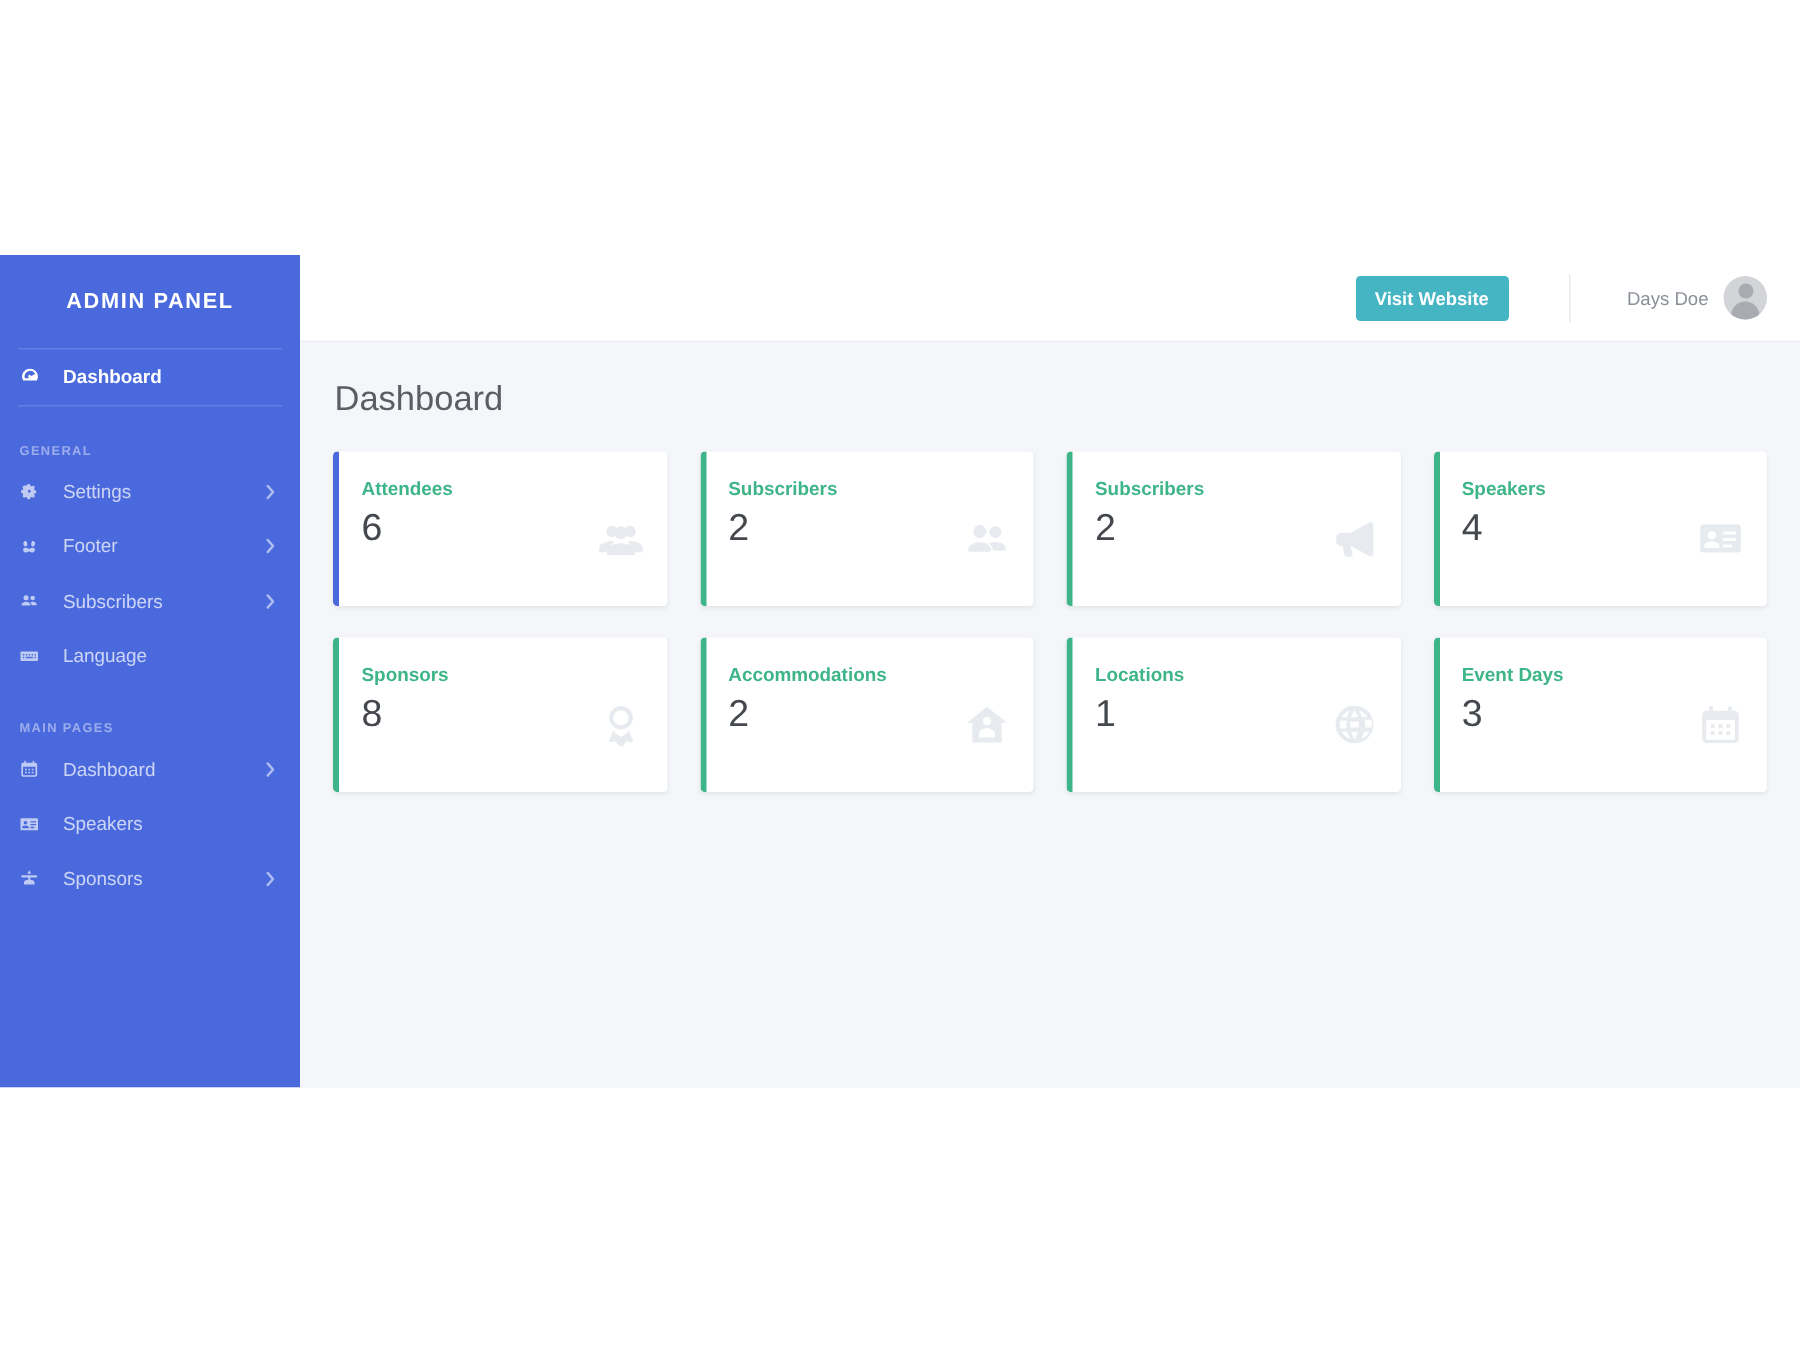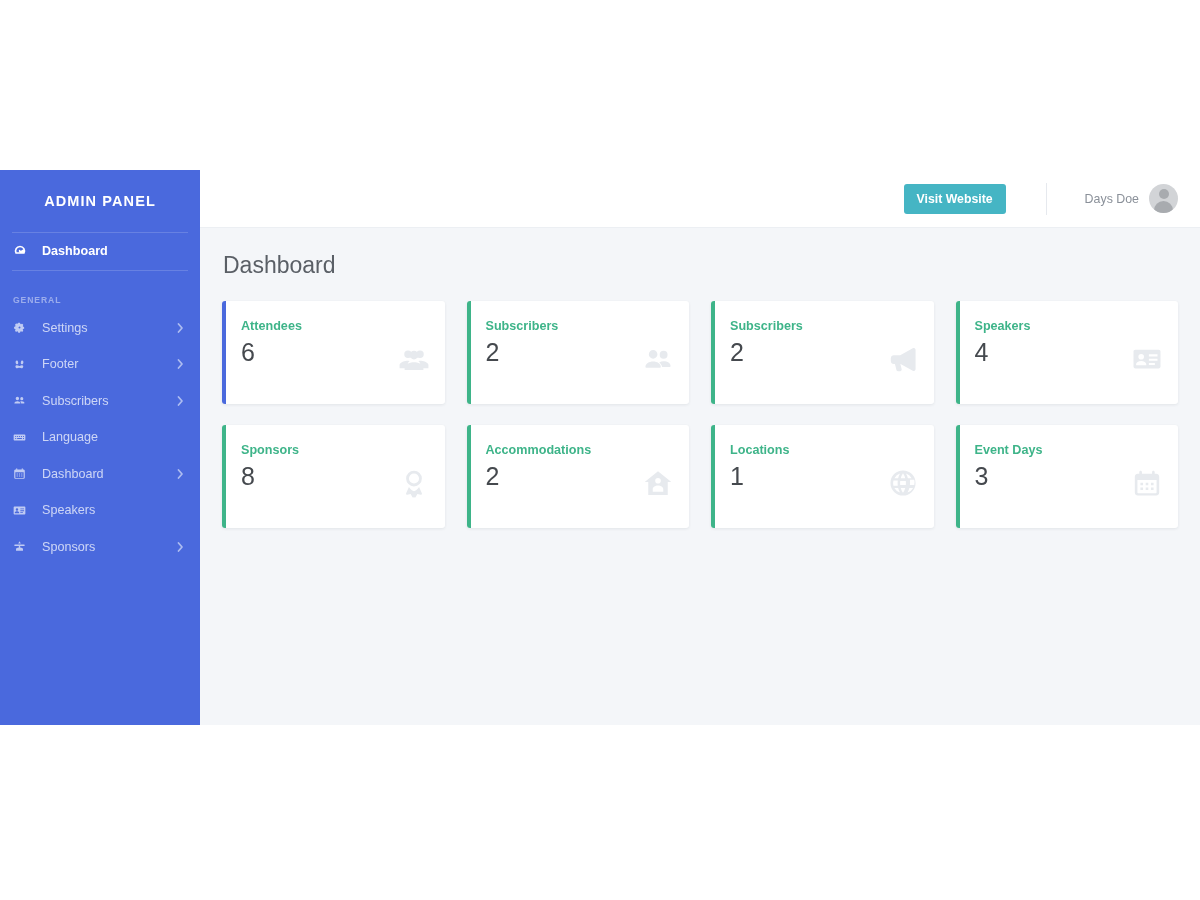--- a/index.html
+++ b/index.html
@@ -264,20 +264,21 @@
           </svg>
         </div>
         <div class="nav-item">
           <span class="ico">
             <svg width="13" height="13" viewBox="0 0 16 16" fill="rgba(255,255,255,0.8)">
               <path d="M1.8 4.2h12.4c.6 0 1 .4 1 1v5.6c0 .6-.4 1-1 1H1.8c-.6 0-1-.4-1-1V5.2c0-.6.4-1 1-1zm.9 1.9v1.2h1.2V6.1H2.7zm2.4 0v1.2h1.2V6.1H5.1zm2.4 0v1.2h1.2V6.1H7.5zm2.4 0v1.2h1.2V6.1H9.9zm2.4 0v1.2h1.2V6.1h-1.2zM2.7 8.5v1.2h1.2V8.5H2.7zm2.4 0v1.2h5.9V8.5H5.1zm7.2 0v1.2h1.2V8.5h-1.2z"></path>
             </svg>
           </span>
           <span class="nav-label">Language</span>
         </div>
+        <div class="nav-section">MAIN PAGES</div>
         <div class="nav-item">
           <span class="ico">
             <svg width="13" height="13" viewBox="0 0 16 16" fill="rgba(255,255,255,0.8)">
               <path d="M4.6 1.4c-.4 0-.7.3-.7.7v1h-.8c-.9 0-1.6.7-1.6 1.6v8.3c0 .9.7 1.6 1.6 1.6h9.8c.9 0 1.6-.7 1.6-1.6V4.7c0-.9-.7-1.6-1.6-1.6h-.8v-1c0-.4-.3-.7-.7-.7s-.7.3-.7.7v1H5.3v-1c0-.4-.3-.7-.7-.7zM2.9 6.4h10.2v6.6c0 .2-.2.4-.4.4H3.3c-.2 0-.4-.2-.4-.4zm1.6 1.5v1.3h1.4V7.9H4.5zm2.8 0v1.3h1.4V7.9H7.3zm2.8 0v1.3h1.4V7.9h-1.4zm-5.6 2.5v1.3h1.4v-1.3H4.5zm2.8 0v1.3h1.4v-1.3H7.3zm2.8 0v1.3h1.4v-1.3h-1.4z"></path>
             </svg>
           </span>
           <span class="nav-label">Dashboard</span>
           <svg class="chev" width="7" height="10" viewBox="0 0 7 10" fill="none" stroke="#cfd9f7" stroke-width="1.7" stroke-linecap="round" stroke-linejoin="round">
             <polyline points="1.5,1 5,5 1.5,9"></polyline>
           </svg>

